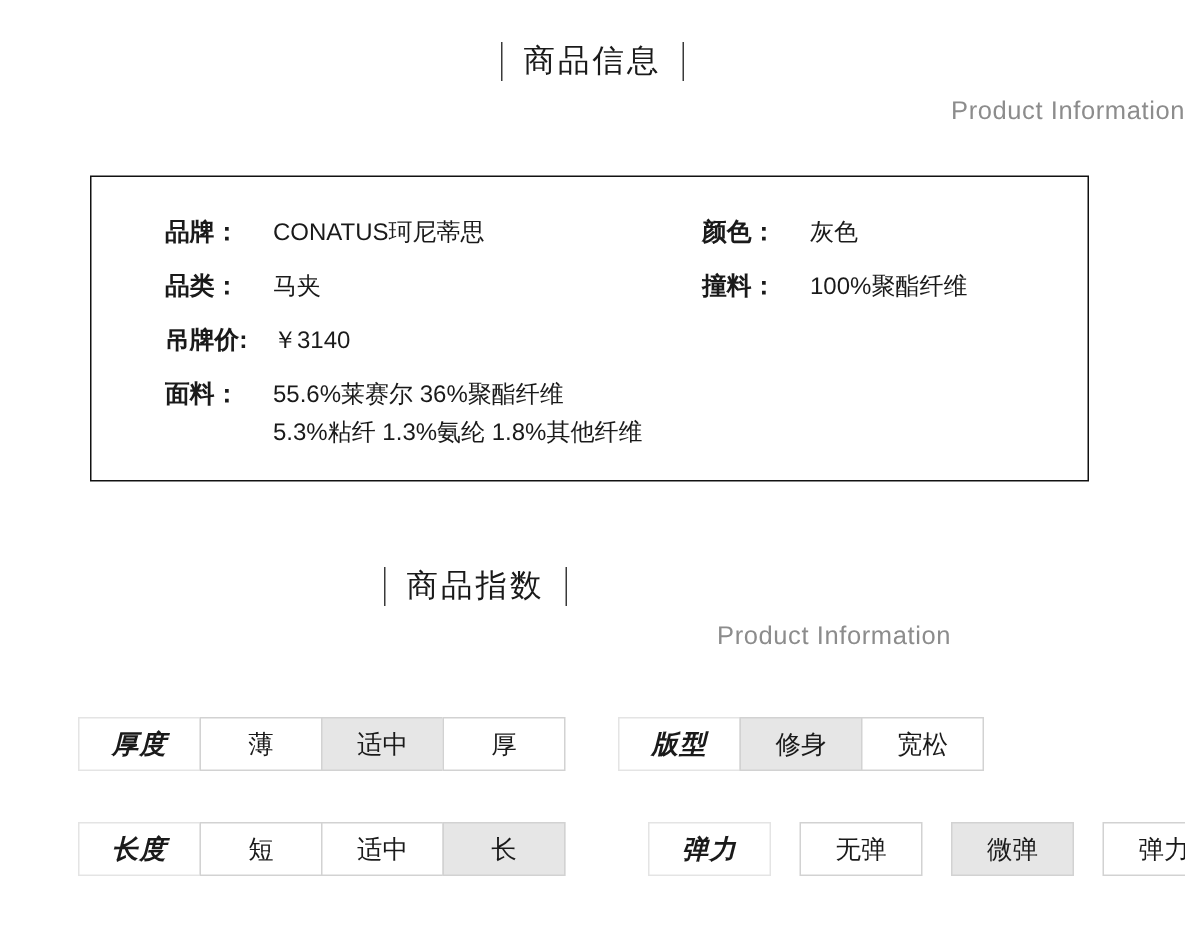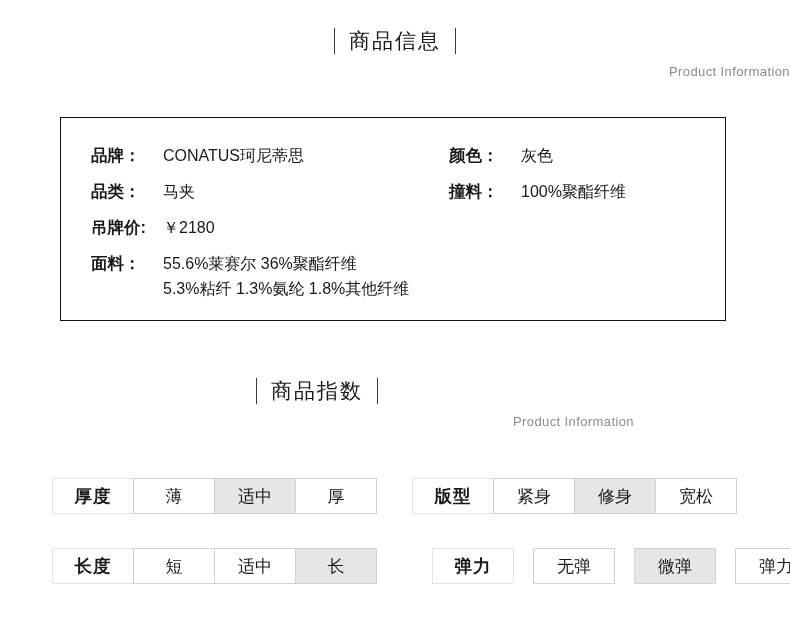--- a/index.html
+++ b/index.html
@@ -33,21 +33,21 @@
     background: #3a3a3a;
   }
   .section-title {
     font-size: 21px;
     letter-spacing: 2px;
     color: #1a1a1a;
     line-height: 28px;
     white-space: nowrap;
   }
   .section-subtitle {
-    font-size: 13px;
+    font-size: 17px;
     color: #8c8c8c;
     letter-spacing: 0.4px;
     margin-top: 9px;
   }
 
   #header-info { position: absolute; left: 0; top: 27px; width: 790px; }
   #header-index { position: absolute; left: 0; top: 377px; width: 634px; }
 
   
   .info-box {
@@ -84,20 +84,21 @@
     line-height: 25px;
   }
   .info-row.fabric {
     margin-top: 5px;
   }
   .info-label {
     font-weight: bold;
     font-size: 16.5px;
     white-space: nowrap;
     flex: 0 0 auto;
+    margin-left: 19px;
   }
   .info-label.w-narrow { width: 72px; }
   .info-label.w-price  { width: 72px; }
   .info-value {
     font-size: 16px;
     white-space: nowrap;
   }
   .info-value .line2 { display: block; }
 
   
@@ -127,20 +128,21 @@
     background: #ffffff;
     white-space: nowrap;
     margin-left: -1px;
   }
   .idx-cell:first-child { margin-left: 0; }
   .idx-cell.head {
     font-weight: bold;
     border-color: #e4e4e4;
     font-size: 17.5px;
     letter-spacing: 1px;
+    font-style: italic;
   }
   .idx-cell.active {
     background: #e6e6e6;
   }
 
   
   #tbl-thickness { left: 52px;  top: 0px;  }
   #tbl-fit       { left: 412px; top: 0px;  }
   #tbl-length    { left: 52px;  top: 70px; }
   #tbl-elastic   { left: 432px; top: 70px; gap: 20px; }
@@ -167,21 +169,21 @@
       <div class="info-row">
         <span class="info-label w-narrow">品牌：</span>
         <span class="info-value">CONATUS珂尼蒂思</span>
       </div>
       <div class="info-row">
         <span class="info-label w-narrow">品类：</span>
         <span class="info-value">马夹</span>
       </div>
       <div class="info-row">
         <span class="info-label w-price">吊牌价:</span>
-        <span class="info-value">￥2180</span>
+        <span class="info-value">￥3140</span>
       </div>
       <div class="info-row fabric">
         <span class="info-label w-narrow">面料：</span>
         <span class="info-value">
           <span>55.6%莱赛尔 36%聚酯纤维</span>
           <span class="line2">5.3%粘纤 1.3%氨纶 1.8%其他纤维</span>
         </span>
       </div>
     </div>
 
@@ -213,21 +215,20 @@
 
     <div class="index-table" id="tbl-thickness">
       <div class="idx-cell head w-head">厚度</div>
       <div class="idx-cell w-opt">薄</div>
       <div class="idx-cell w-opt active">适中</div>
       <div class="idx-cell w-opt">厚</div>
     </div>
 
     <div class="index-table" id="tbl-fit">
       <div class="idx-cell head w-head">版型</div>
-      <div class="idx-cell w-opt">紧身</div>
       <div class="idx-cell w-opt active">修身</div>
       <div class="idx-cell w-opt">宽松</div>
     </div>
 
     <div class="index-table" id="tbl-length">
       <div class="idx-cell head w-head">长度</div>
       <div class="idx-cell w-opt">短</div>
       <div class="idx-cell w-opt">适中</div>
       <div class="idx-cell w-opt active">长</div>
     </div>

